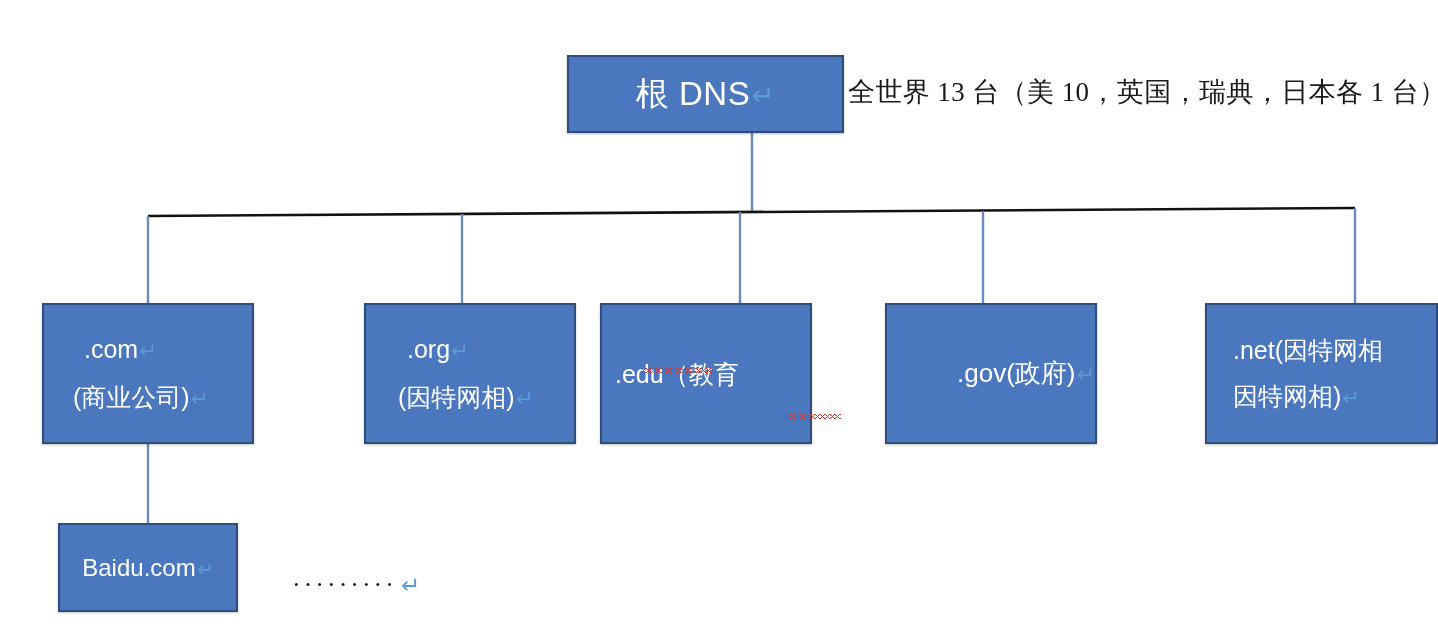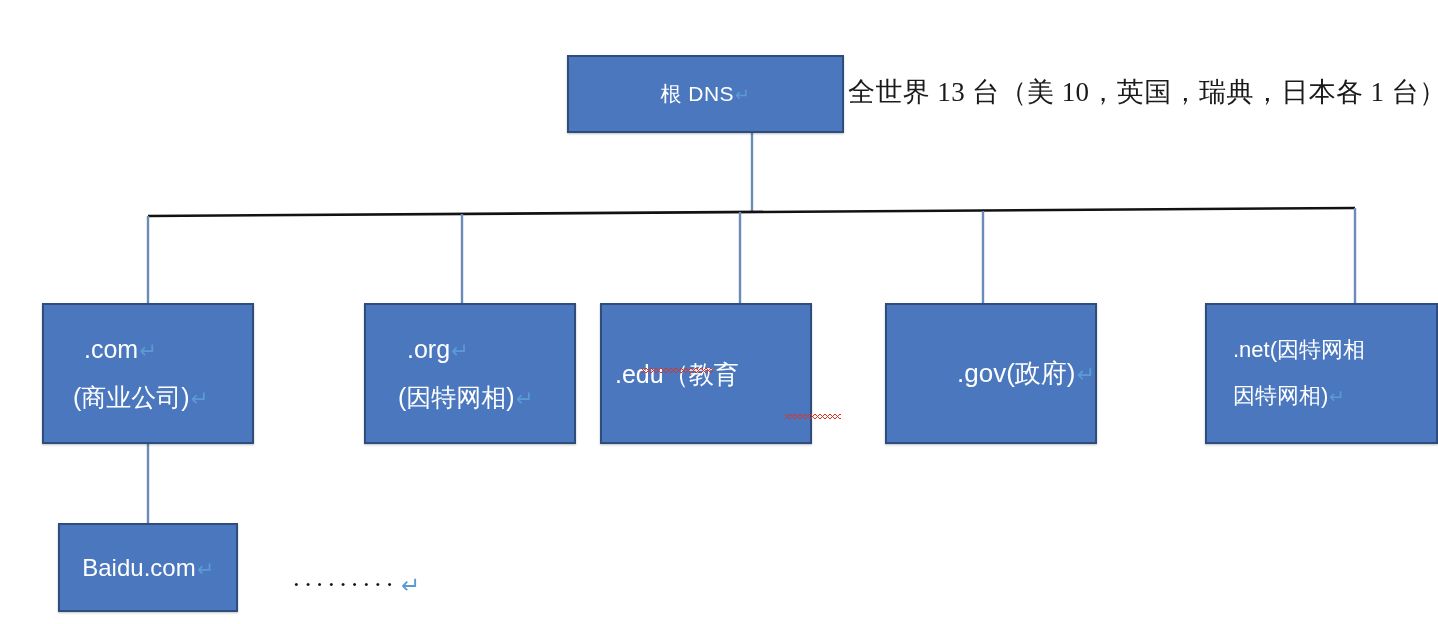--- a/index.html
+++ b/index.html
@@ -52,21 +52,21 @@
   }
 
   
   #node-root {
     left: 567px;
     top: 55px;
     width: 277px;
     height: 78px;
   }
   #node-root .line {
-    font-size: 21px;
+    font-size: 33px;
     letter-spacing: 0.5px;
   }
 
   
   .tld {
     width: 212px;
     height: 141px;
     top: 303px;
   }
   .tld .line {
@@ -81,21 +81,21 @@
   #node-net  { left: 1205px; width: 233px; }
 
   #node-com .line, #node-org .line { text-align: left; width: 150px; }
   #node-com .line.l1 { padding-left: 22px; }
   #node-com .line.l2 { padding-left: 0px; }
   #node-org .line.l1 { padding-left: 24px; }
   #node-org .line.l2 { padding-left: 6px; }
 
   #node-edu .line { width: 190px; text-align: left; padding-left: 8px; }
   #node-gov .line { font-size: 26px; }
-  #node-net .line { width: 205px; text-align: left; padding-left: 8px; font-size: 22px; margin-left: 20px; }
+  #node-net .line { width: 205px; text-align: left; padding-left: 8px; font-size: 25px; margin-left: 20px; }
 
   
   #node-baidu {
     left: 58px;
     top: 523px;
     width: 180px;
     height: 89px;
   }
   #node-baidu .line { font-size: 24px; text-align: right; }
 

